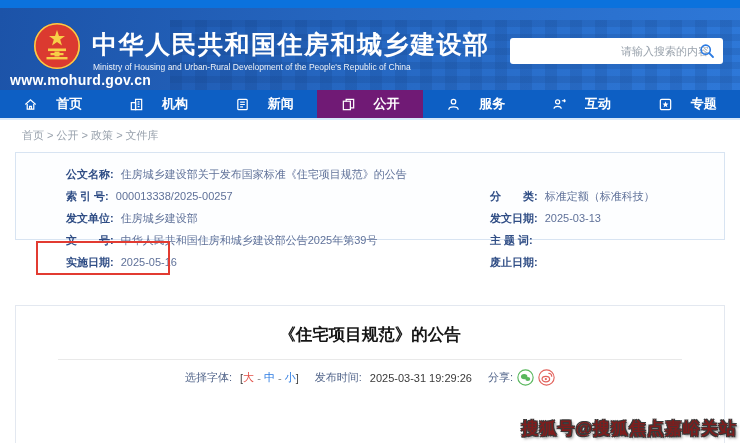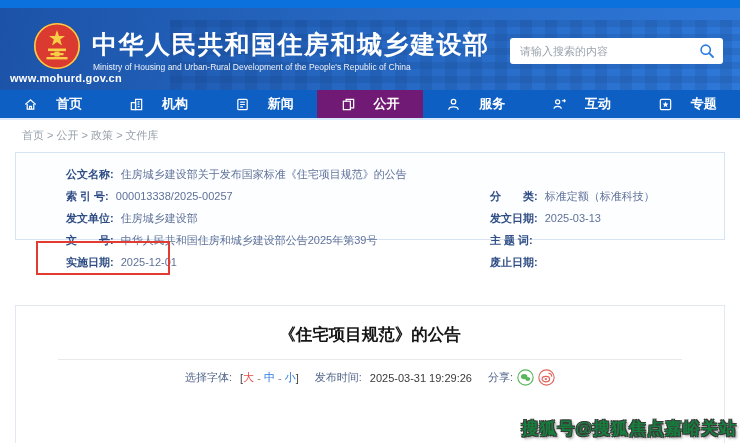--- a/index.html
+++ b/index.html
@@ -11,28 +11,28 @@
 
   
   .banner { position:absolute; top:8px; left:0; right:0; height:82px;
             background:linear-gradient(100deg,#1c53a8 0%,#2566c0 45%,#2e78d8 100%); overflow:hidden; }
   .banner .bldg { position:absolute; left:170px; right:0; top:12px; bottom:0; opacity:.5;
       background-image:
         repeating-linear-gradient(90deg, rgba(12,44,98,.25) 0 12px, rgba(255,255,255,0) 12px 25px),
         repeating-linear-gradient(180deg, rgba(12,44,98,.25) 0 7px, rgba(255,255,255,0) 7px 14px); }
   .emblem { position:absolute; left:33px; top:14px; width:48px; height:48px; }
   .site-url { position:absolute; left:10px; top:64px; width:96px; text-align:center;
-              color:#fff; font-size:11px; font-weight:bold; letter-spacing:.3px; }
+              color:#fff; font-size:14px; font-weight:bold; letter-spacing:.3px; }
   .brand-title { position:absolute; left:92px; top:20px; color:#fff; font-size:25px;
                  font-weight:bold; letter-spacing:1.5px; white-space:nowrap; }
   .brand-sub { position:absolute; left:93px; top:54px; color:rgba(255,255,255,.92); font-size:8.5px; white-space:nowrap; }
   .search { position:absolute; right:17px; top:30px; width:213px; height:26px; background:#fff; border-radius:3px; }
   .search input { width:100%; height:100%; border:none; outline:none; background:transparent;
                   padding:0 14px 0 10px; font-size:11px; color:#333;
-                  font-family:"Liberation Sans","DejaVu Sans",sans-serif; }
+                  font-family:"Liberation Sans","DejaVu Sans",sans-serif;text-align:right; }
   .search input::placeholder { color:#9aa3ad; }
   .search .mag { position:absolute; right:8px; top:5px; width:16px; height:16px; cursor:pointer; }
 
   
   .nav { position:absolute; top:90px; left:0; right:0; height:28px; background:#0d5fc4; display:flex; }
   .nav-item { flex:1; display:flex; align-items:center; justify-content:center; gap:18px;
               color:#fff; font-size:13px; font-weight:bold; cursor:pointer; }
   .nav-item.active { background:#701a75; }
   .nico { width:15px; height:15px; fill:none; stroke:#fff; stroke-width:1.3; }
   .nav-underline { position:absolute; top:118px; left:0; right:0; height:2px; background:#d9e9fa; }
@@ -65,21 +65,21 @@
   .fs-sep { color:#888; white-space:pre; }
   .fs-large { color:#e3524a; cursor:pointer; }
   .fs-mid, .fs-small { color:#2a7ae2; cursor:pointer; }
   .pub-time { color:#3a3a3a; margin-left:8px; }
   .gap16 { display:inline-block; width:16px; }
   .gap8 { display:inline-block; width:8px; }
   .share-ic { width:17px; height:17px; margin-left:4px; cursor:pointer; vertical-align:middle; }
 
   
   .watermark { position:absolute; right:3px; top:417px; font-size:17px; font-weight:bold;
-               color:#15803d; letter-spacing:1px; white-space:nowrap;
+               color:#7f1d1d; letter-spacing:1px; white-space:nowrap;
                text-shadow:-1px -1px 0 #3a3a3a, 1px -1px 0 #3a3a3a, -1px 1px 0 #3a3a3a,
                            1px 1px 0 #3a3a3a, 2px 2px 3px rgba(0,0,0,.55); }
 </style>
 </head>
 <body>
 
 <div class="page">
 
   <div class="topstrip"></div>
 
@@ -173,21 +173,21 @@
         <div class="meta-row">
           <span class="meta-label">索 引 号:</span><span class="meta-value">000013338/2025-00257</span>
         </div>
         <div class="meta-row">
           <span class="meta-label">发文单位:</span><span class="meta-value">住房城乡建设部</span>
         </div>
         <div class="meta-row">
           <span class="meta-label">文　　号:</span><span class="meta-value">中华人民共和国住房和城乡建设部公告2025年第39号</span>
         </div>
         <div class="meta-row">
-          <span class="meta-label">实施日期:</span><span class="meta-value">2025-12-01</span>
+          <span class="meta-label">实施日期:</span><span class="meta-value">2025-05-16</span>
         </div>
       </div>
       <div class="meta-col-right">
         <div class="meta-row">
           <span class="meta-label">分　　类:</span><span class="meta-value">标准定额（标准科技）</span>
         </div>
         <div class="meta-row">
           <span class="meta-label">发文日期:</span><span class="meta-value">2025-03-13</span>
         </div>
         <div class="meta-row">

